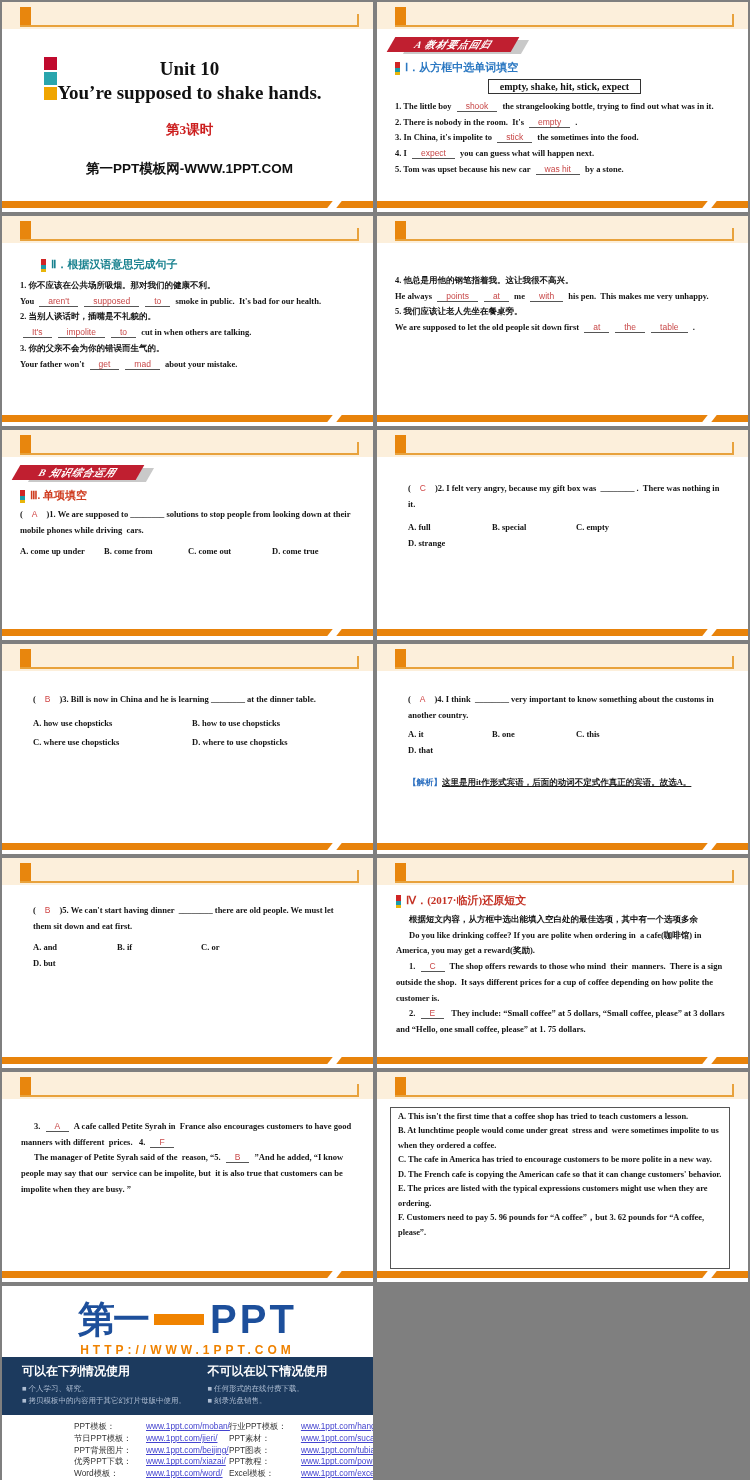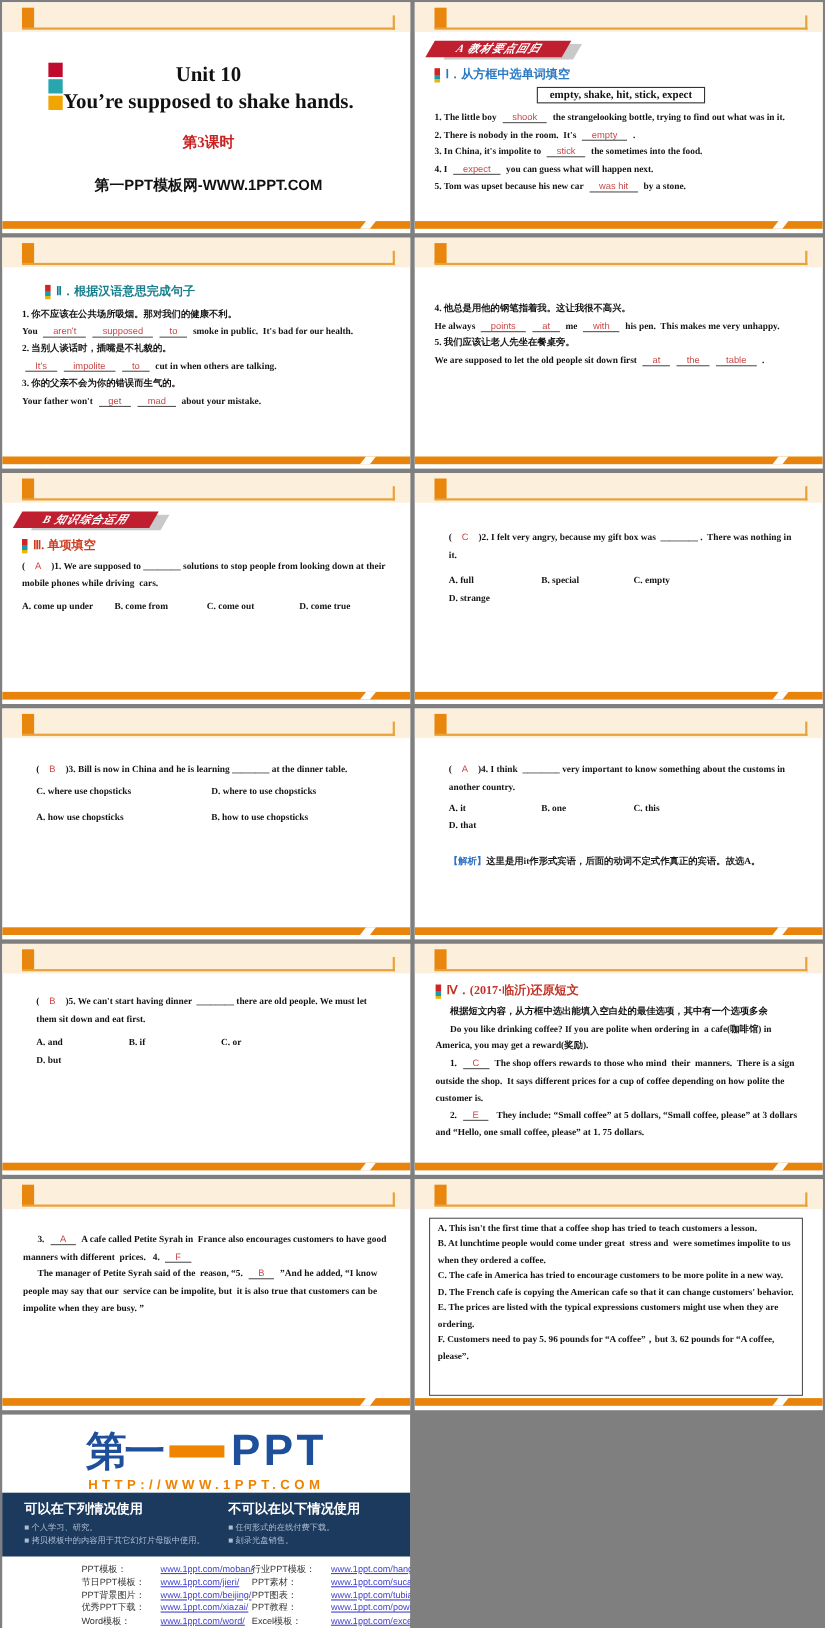--- a/index.html
+++ b/index.html
@@ -16,21 +16,21 @@
   .body{position:absolute;top:27px;left:0;right:0;bottom:13px;padding:6px 14px 0 18px;overflow:hidden;}
   .pad-lg{padding-left:31px;padding-right:20px;}
   .pad-md{padding-left:19px;}
   
   .ln{margin:0;font-size:8.5px;font-weight:bold;color:#141414;line-height:1.85;white-space:pre-wrap;}
   .answer{color:#c84848;font-family:"Liberation Sans",sans-serif;font-weight:normal;border-bottom:1px solid #555;padding:0 9px;margin:0 3px;}
   .ansletter{color:#d04545;font-family:"Liberation Sans",sans-serif;font-weight:normal;padding:0 9px;}
   .opt{display:inline-block;min-width:80px;margin-right:4px;}
   .optw{display:inline-block;min-width:155px;margin-right:4px;}
   .an-label{color:#2b6fc0;}
-  .an-text{color:#1c1c1c;}
+  .an-text{color:#1c1c1c;text-decoration:underline;}
   
   .ribbon{position:relative;height:17px;margin:2px 0 6px -4px;width:170px;}
   .rb-shadow{position:absolute;left:16px;top:3px;width:118px;height:14px;background:#c9c9c9;transform:skewX(-30deg);}
   .rb-main{position:absolute;left:0;top:0;width:124px;height:15px;background:#c01f30;transform:skewX(-30deg);color:#fff;font-style:italic;font-weight:bold;font-size:10px;letter-spacing:1px;text-align:center;line-height:15px;}
   .rb-main span{display:inline-block;transform:skewX(12deg);}
   
   .sec-head{display:flex;align-items:flex-end;gap:5px;font-weight:bold;font-size:11px;margin:1px 0 4px;}
   .pencil{width:5px;height:13px;flex:0 0 5px;background:linear-gradient(#d02525 0 45%,#1b9aa8 45% 78%,#e8b50a 78% 100%);}
   .cI{color:#2b78c2}.cII{color:#17808e}.cIII{color:#cf3b1e}.cIV{color:#c43225}
   
@@ -214,22 +214,22 @@
 
     <section class="slide">
       <div class="slide-top">
           <i class="sq"></i>
           <i class="hline"></i>
           <i class="vtick"></i>
         </div>
       <div class="body pad-lg">
         <div>
             <p class="ln" style="margin-top: 15px;"><span>(</span><span class="ansletter">B</span><span>)3. Bill is now in China and he is learning ________ at the dinner table.</span></p>
+            <p class="ln" style="margin-top: 8px;"><span class="optw">A. how use chopsticks</span><span class="optw">B. how to use chopsticks</span></p>
             <p class="ln" style="margin-top: 4px;"><span class="optw">C. where use chopsticks</span><span class="optw">D. where to use chopsticks</span></p>
-            <p class="ln" style="margin-top: 8px;"><span class="optw">A. how use chopsticks</span><span class="optw">B. how to use chopsticks</span></p>
           </div>
       </div>
       <div class="bbar">
           <i class="slash"></i>
         </div>
     </section>
 
     <section class="slide">
       <div class="slide-top">
           <i class="sq"></i>

